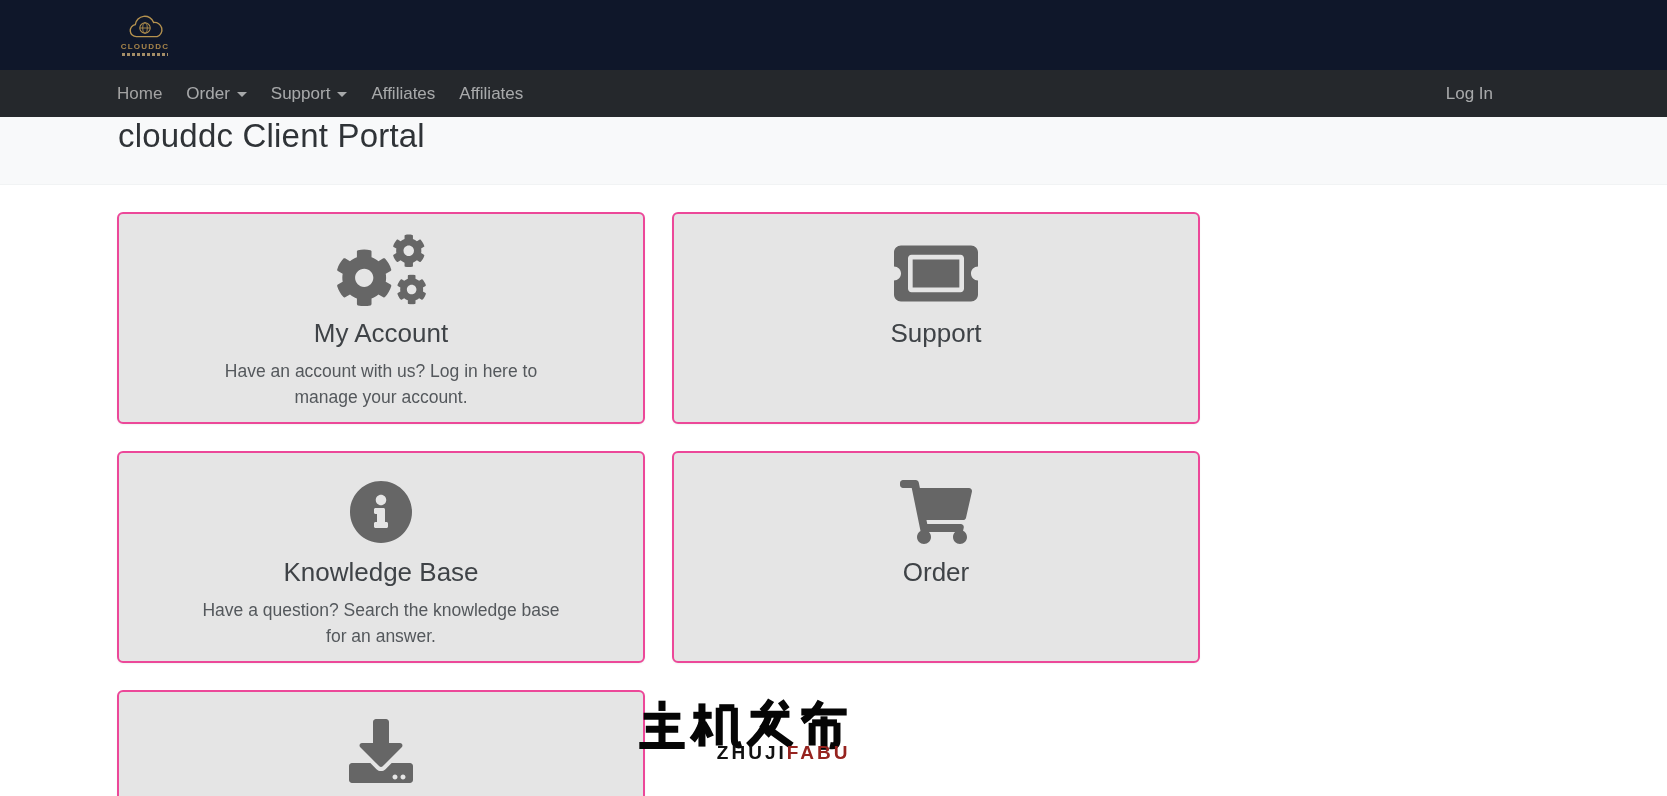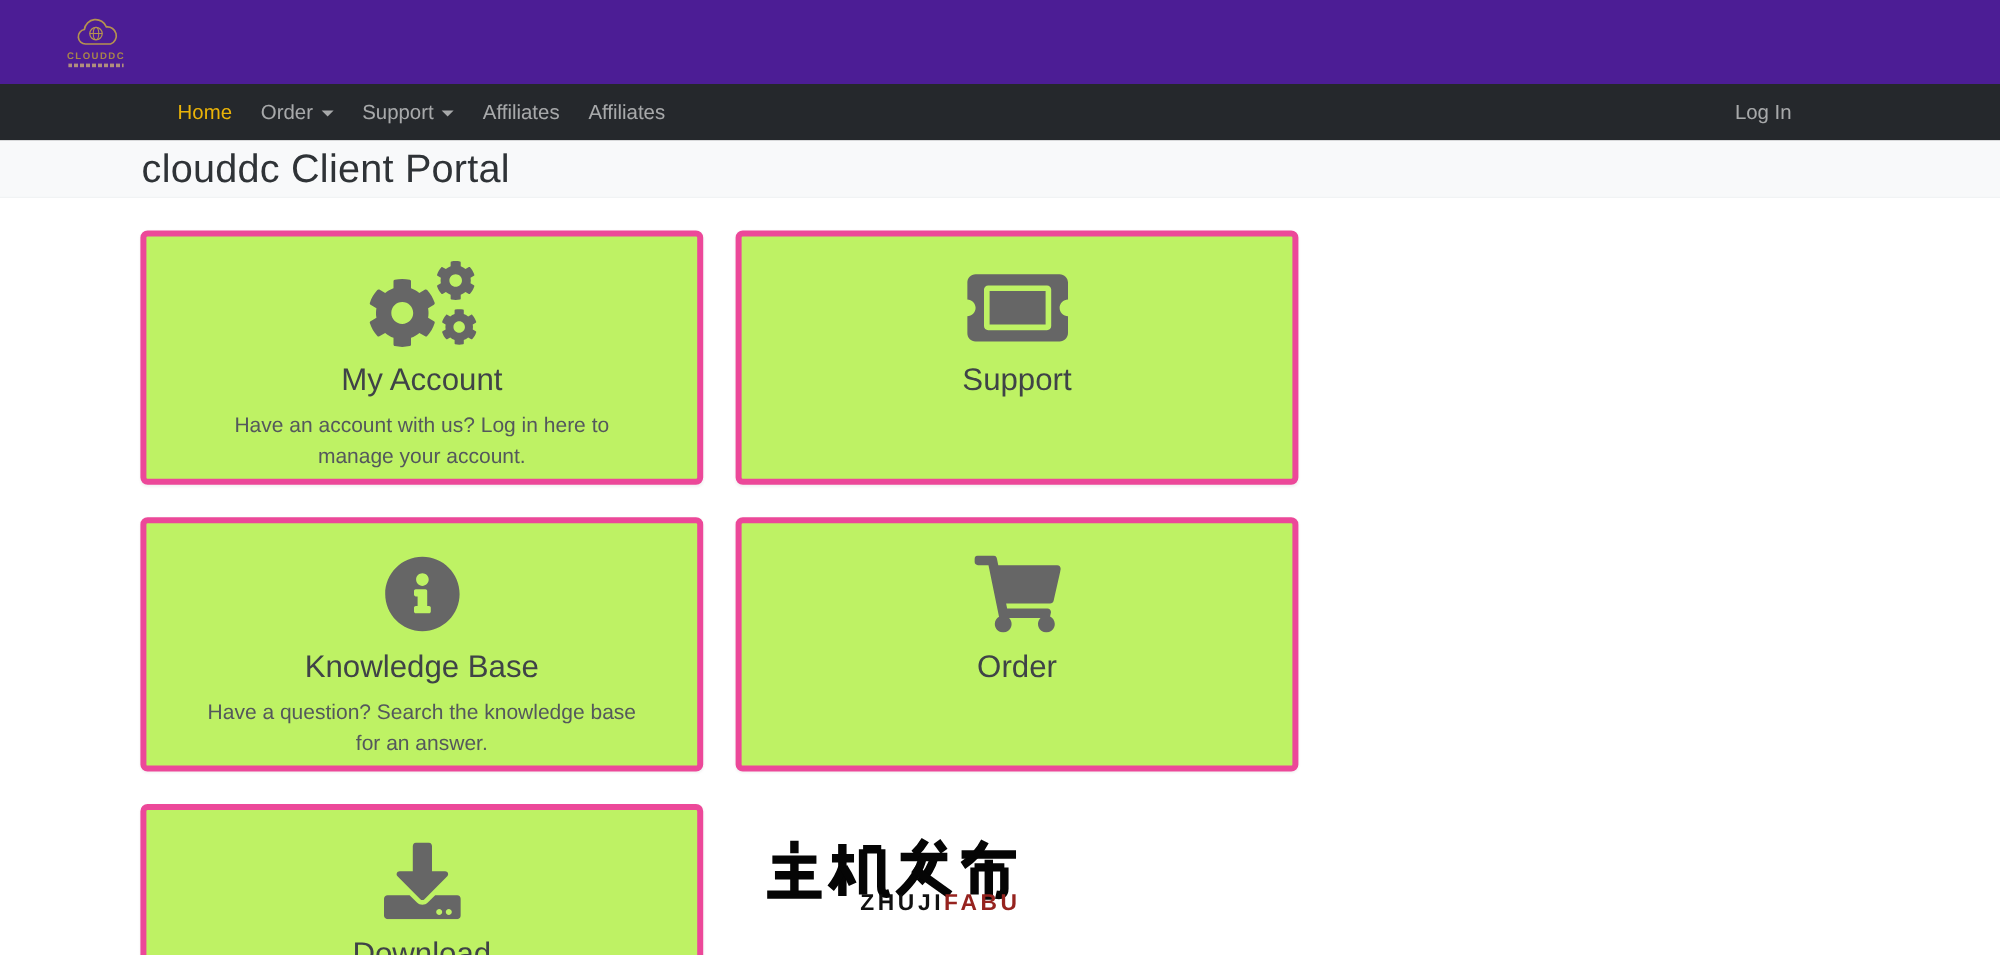--- a/index.html
+++ b/index.html
@@ -5,46 +5,46 @@
   * { box-sizing: border-box; }
   html,body { margin:0; padding:0; }
   body {
     width:1667px; height:796px; position:relative; overflow:hidden;
     background:#ffffff;
     font-family:"Liberation Sans","DejaVu Sans",sans-serif;
     -webkit-font-smoothing:antialiased;
   }
 
   
-  .top-header { height:70px; display:flex; align-items:center; padding-left:52px; background:#4c1d95; }
+  .top-header { height:70px; display:flex; align-items:center; padding-left:117px; background:#0f172a; }
   .logo { display:flex; flex-direction:column; align-items:center; width:56px; cursor:pointer; }
   .logo-cloud { display:block; }
   .logo-text { font-size:8px; font-weight:bold; letter-spacing:1.2px; color:#a8854a; margin-top:1px; white-space:nowrap; }
   .logo-tagline { margin-top:2px; width:46px; height:3px;
     background:repeating-linear-gradient(90deg,#c9ab77 0 3px,transparent 3px 5px); opacity:.8; }
 
   
   .navbar { height:47px; background:#25282c; display:flex; align-items:center;
             padding:0 174px 0 117px; }
   .nav-links { display:flex; align-items:center; column-gap:24px; }
   .nav-link { font-size:17px; color:rgba(255,255,255,.60); text-decoration:none; cursor:pointer; white-space:nowrap; }
-  .nav-link.active { color:#eab308;margin-left:31px; }
+  .nav-link.active { color:#a3a3a3; }
   .caret { display:inline-block; width:0; height:0; margin-left:7px; vertical-align:2px;
            border-left:5px solid transparent; border-right:5px solid transparent;
            border-top:5px solid rgba(255,255,255,.60); }
   .login-link { margin-left:auto; font-size:17px; color:rgba(255,255,255,.60); text-decoration:none; cursor:pointer;text-align:center; }
 
   
-  .title-band { height:48px; background:#f8f9fa; display:flex; align-items:center; padding-left:118px;
+  .title-band { height:68px; background:#f8f9fa; display:flex; padding-left:118px;
                 border-bottom:1px solid #f1f3f4; }
   .page-title { font-size:33px; font-weight:500; color:#2f3337; letter-spacing:.2px; }
 
   
   .cards { margin:27px 0 0 117px; width:1377px; display:flex; flex-wrap:wrap; gap:27px; }
-  .card { width:469px; height:212px; background:#bef264; border:5px solid #ec4899; border-radius:6px;
+  .card { width:528px; height:212px; background:#e5e5e5; border:2px solid #ec4899; border-radius:6px;
           box-shadow:0 1px 2px rgba(0,0,0,.05); text-align:center; padding-top:26px; cursor:pointer; }
   .card-icon { height:66px; display:flex; align-items:center; justify-content:center; overflow:visible; }
   .card-icon svg { fill:#666; }
   .card-title { font-size:26px; font-weight:400; color:#3f4347; margin:12px 0 9px; }
   .card-desc { font-size:17.5px; color:#54585c; line-height:26px; }
   .card-desc span { display:block; }
 
   
   .footer-hr { margin:38px 30px 0 136px; border:none; border-top:1px solid #dcdfe2; height:0; }
   .footer-text { width:1377px; margin-left:117px; margin-top:17px; text-align:center;

